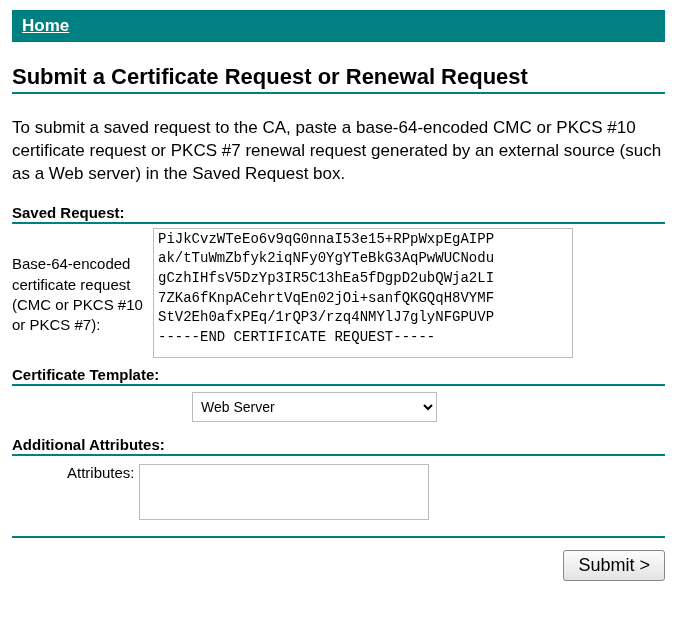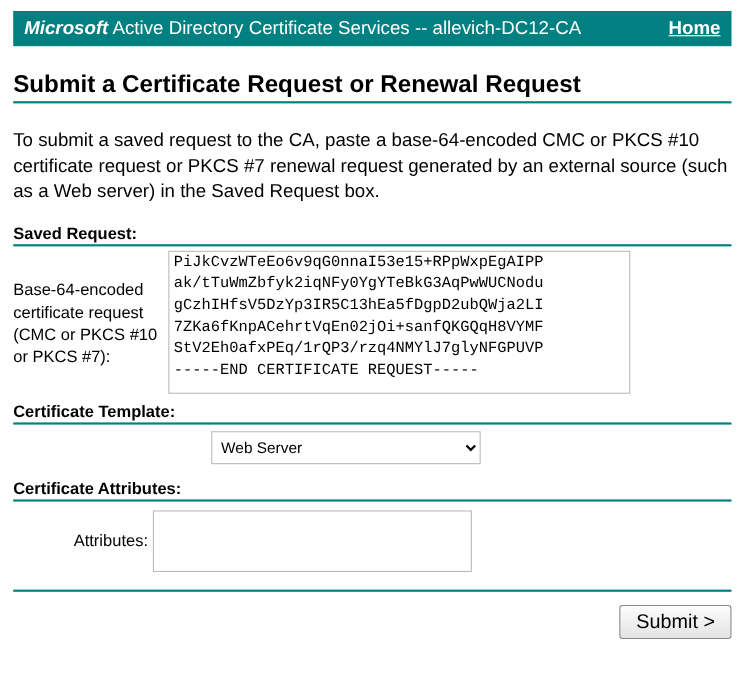--- a/index.html
+++ b/index.html
@@ -85,21 +85,21 @@
     select.template-select {
       width: 245px;
       height: 30px;
       border: 1px solid #bbb;
       font-size: 14px;
       padding: 2px 4px;
       background: #fff;
     }
     .attr-row {
       display: flex;
-      align-items: center;
+      align-items: flex-start;
       padding-left: 55px;
       gap: 4px;
       margin: 8px 0 16px 0;
     }
     .attr-label { font-size: 15px; }
     textarea.attr-box {
       width: 290px;
       height: 56px;
       border: 1px solid #bbb;
       resize: none;
@@ -119,23 +119,20 @@
       border: 1px solid #888;
       border-radius: 3px;
       cursor: pointer;
     }
     .hr-line { border: none; border-top: 2px solid #008080; margin: 4px 0 10px 0; }
   </style>
 </head>
 <body>
 
 <div class="top-bar">
-  <div class="left">
-    <span class="brand">Microsoft</span><span> Active Directory Certificate Services  --  allevich-DC12-CA</span>
-  </div>
   <div class="right">
     <a href="#">Home</a>
   </div>
 </div>
 
 <h1>Submit a Certificate Request or Renewal Request</h1>
 <hr class="teal-rule">
 
 <p class="intro">To submit a saved request to the CA, paste a base-64-encoded CMC or PKCS #10 certificate request or PKCS #7 renewal request generated by an external source (such as a Web server) in the Saved Request box.</p>
 
@@ -152,21 +149,21 @@
 </div>
 
 <div class="section-label" style="">Certificate Template:</div>
 <hr class="teal-rule-thin">
 <div class="template-row">
   <select class="template-select">
     <option>Web Server</option>
   </select>
 </div>
 
-<div class="section-label">Certificate Attributes:</div>
+<div class="section-label">Additional Attributes:</div>
 <hr class="teal-rule-thin">
 <div class="attr-row">
   <div class="attr-label">Attributes:</div>
   <textarea class="attr-box" value="" style=""></textarea>
 </div>
 
 <hr class="hr-line">
 <div class="submit-row">
   <button class="submit-btn">Submit &gt;</button>
 </div>

